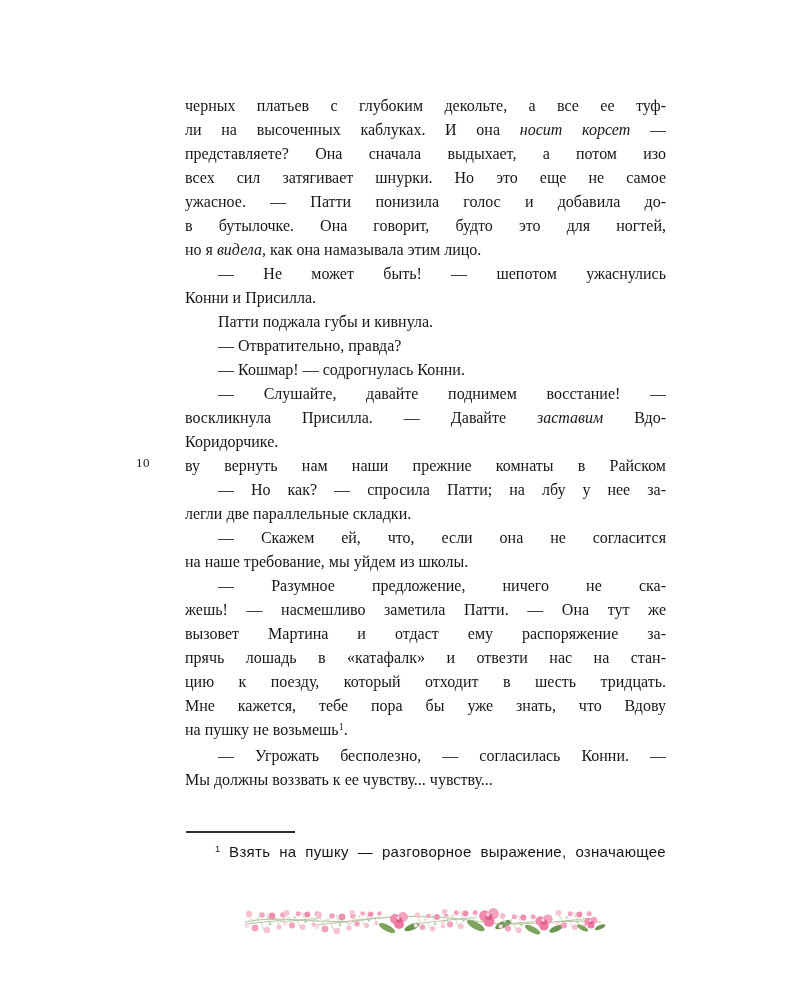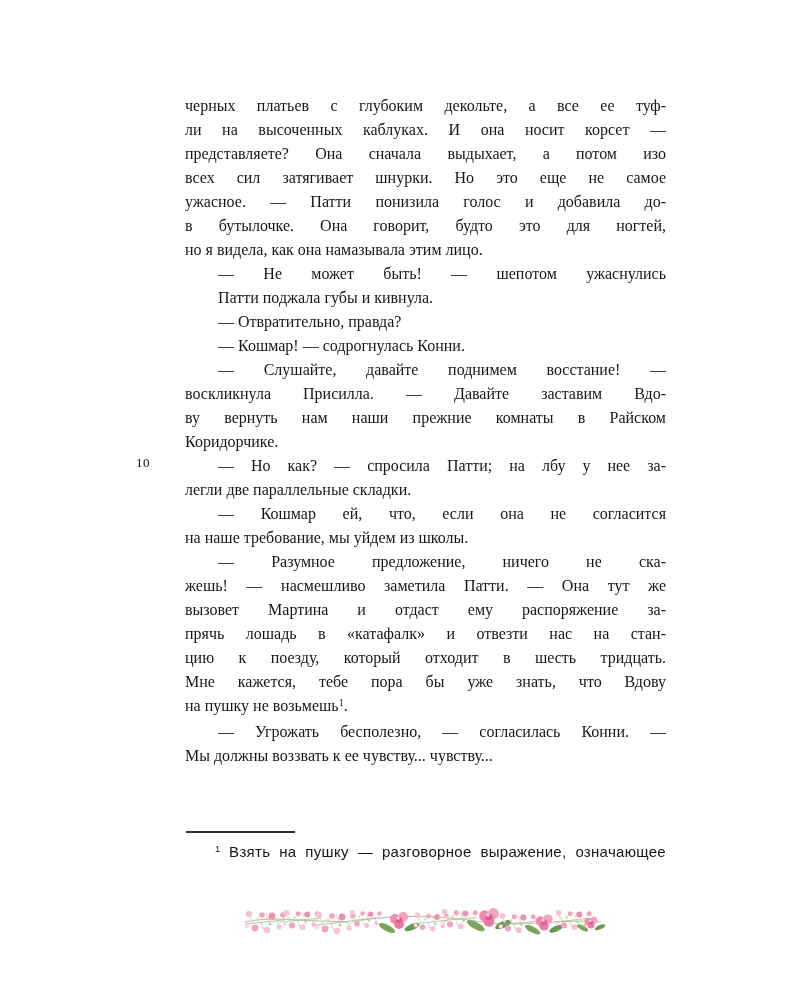--- a/index.html
+++ b/index.html
@@ -21,21 +21,21 @@
     width:481px;
     font-size:16px;
     line-height:24px;
   }
   .line{
     text-align:justify;
     text-align-last:left;
   }
   .line.j{ text-align-last:justify; }
   .line.in{ padding-left:33px; }
-  .it{ }
+  .it{ font-style:italic; }
   .sup{
     font-size:62%;
     position:relative;
     top:-0.5em;
     letter-spacing:0;
   }
   .footnote-rule{
     position:absolute;
     left:186px;top:831px;
     width:109px;height:2px;
@@ -66,30 +66,31 @@
 
   <div class="body-text">
       <div class="line j"><span>черных платьев с глубоким декольте, а все ее туф-</span></div>
       <div class="line j"><span>ли на высоченных каблуках. И она </span><span class="it">носит корсет</span><span> —</span></div>
       <div class="line j"><span>представляете? Она сначала выдыхает, а потом изо</span></div>
       <div class="line j"><span>всех сил затягивает шнурки. Но это еще не самое</span></div>
       <div class="line j"><span>ужасное. — Патти понизила голос и добавила до-</span></div>
       <div class="line j"><span>в бутылочке. Она говорит, будто это для ногтей,</span></div>
       <div class="line"><span>но я </span><span class="it">видела</span><span>, как она намазывала этим лицо.</span></div>
       <div class="line j in"><span>— Не может быть! — шепотом ужаснулись</span></div>
+      <div class="line"><span>Конни и Присилла.</span></div>
       <div class="line in"><span>Патти поджала губы и кивнула.</span></div>
       <div class="line in"><span>— Отвратительно, правда?</span></div>
       <div class="line in"><span>— Кошмар! — содрогнулась Конни.</span></div>
       <div class="line j in"><span>— Слушайте, давайте поднимем восстание! —</span></div>
       <div class="line j"><span>воскликнула Присилла. — Давайте </span><span class="it">заставим</span><span> Вдо-</span></div>
+      <div class="line"><span>Коридорчике.</span></div>
       <div class="line j"><span>ву вернуть нам наши прежние комнаты в Райском</span></div>
-      <div class="line"><span>Коридорчике.</span></div>
       <div class="line j in"><span>— Но как? — спросила Патти; на лбу у нее за-</span></div>
       <div class="line"><span>легли две параллельные складки.</span></div>
-      <div class="line j in"><span>— Кошмар ей, что, если она не согласится</span></div>
+      <div class="line j in"><span>— Скажем ей, что, если она не согласится</span></div>
       <div class="line"><span>на наше требование, мы уйдем из школы.</span></div>
       <div class="line j in"><span>— Разумное предложение, ничего не ска-</span></div>
       <div class="line j"><span>жешь! — насмешливо заметила Патти. — Она тут же</span></div>
       <div class="line j"><span>вызовет Мартина и отдаст ему распоряжение за-</span></div>
       <div class="line j"><span>прячь лошадь в «катафалк» и отвезти нас на стан-</span></div>
       <div class="line j"><span>цию к поезду, который отходит в шесть тридцать.</span></div>
       <div class="line j"><span>Мне кажется, тебе пора бы уже знать, что Вдову</span></div>
       <div class="line"><span>на пушку не возьмешь</span><span class="sup">1</span><span>.</span></div>
       <div class="line j in"><span>— Угрожать бесполезно, — согласилась Конни. —</span></div>
       <div class="line"><span>Мы должны воззвать к ее чувству... чувству...</span></div>

